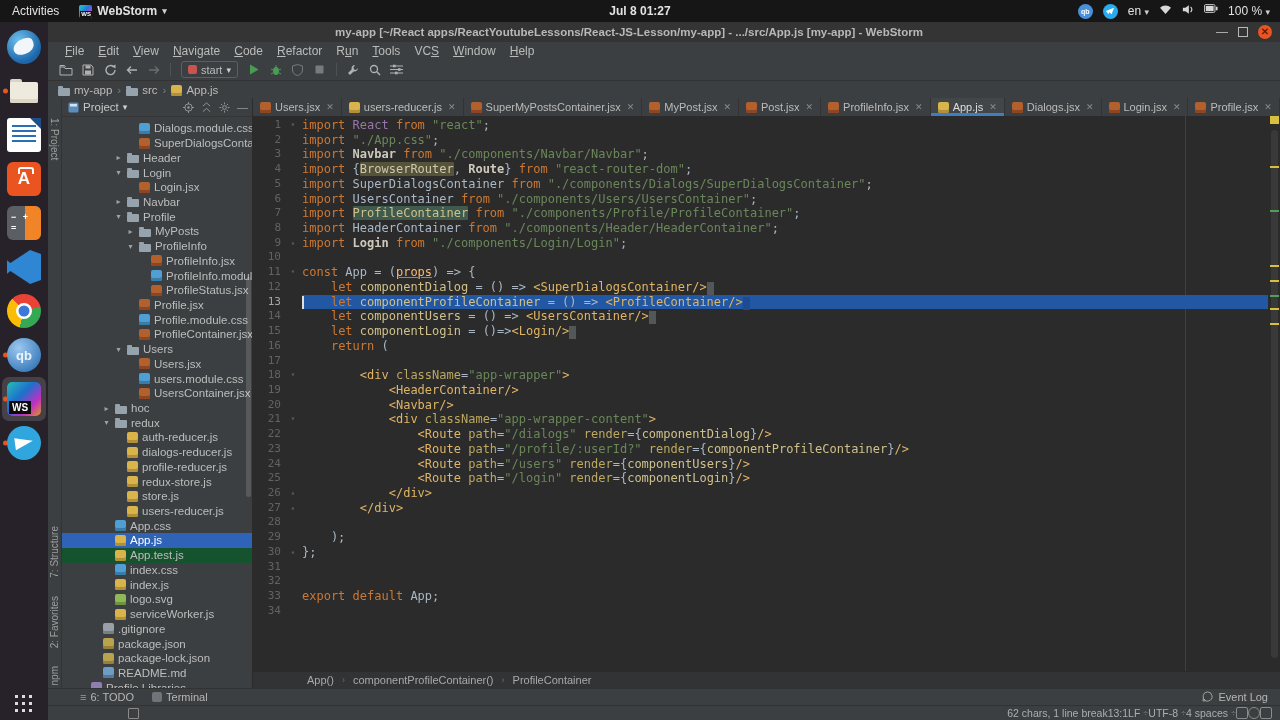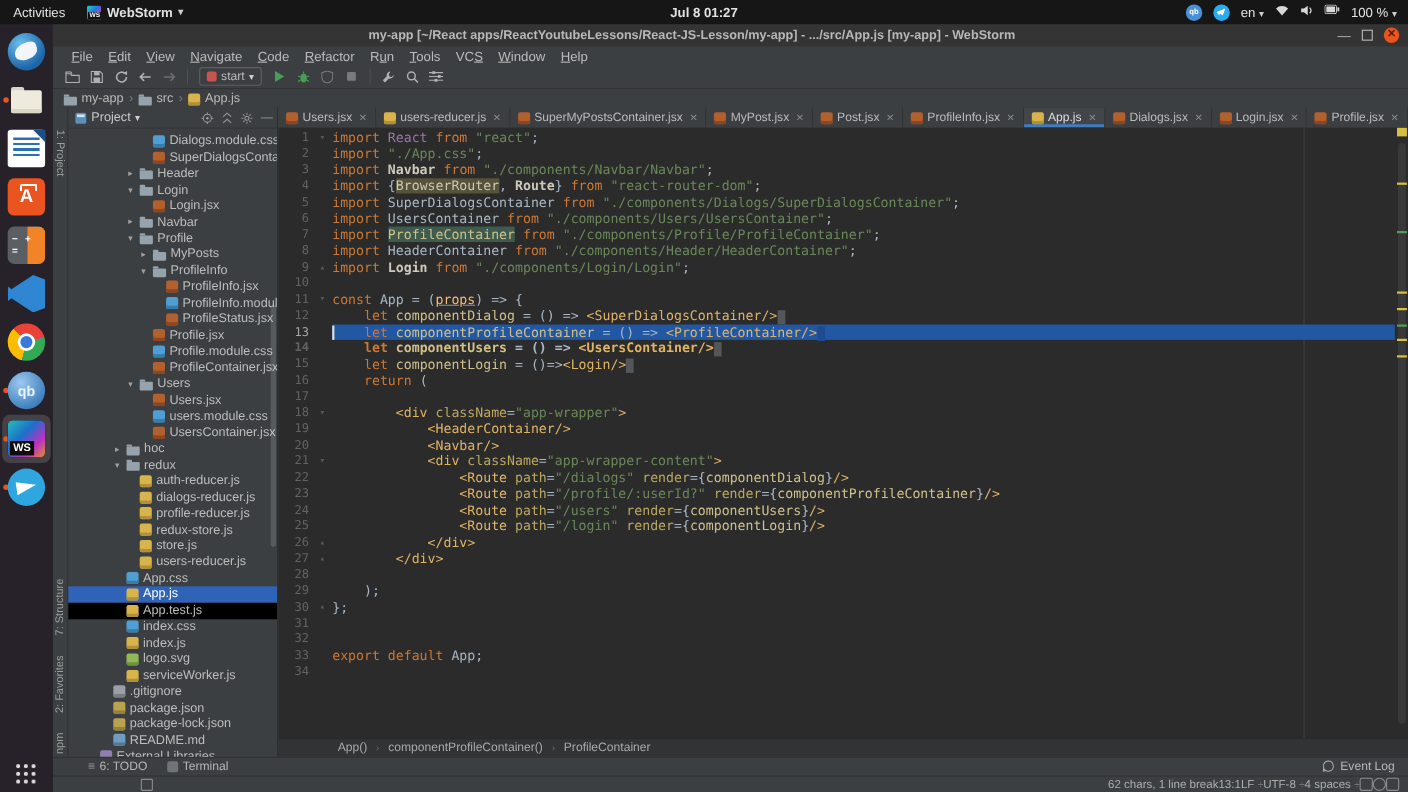--- a/index.html
+++ b/index.html
@@ -97,21 +97,21 @@
   .vlabel{position:absolute;left:0;width:13px;display:flex;align-items:center;gap:3px;white-space:nowrap}
   .vlabel.top{writing-mode:vertical-rl}
   .vlabel.bot{writing-mode:vertical-rl;transform:rotate(180deg)}
   .project{width:190px;background:#3c3f41;border-right:1px solid #2b2b2b;display:flex;flex-direction:column;flex:none;min-width:0}
   .pheader{height:18px;display:flex;align-items:center;gap:4px;padding:0 4px 0 6px;font-size:11.5px;color:#c7c7c7;border-bottom:1px solid #353535}
   .pheader .phico{margin-left:auto;display:flex;gap:7px;color:#9a9a9a;align-items:center}
   .ptree{flex:1;overflow:hidden;position:relative;font-size:11.5px;color:#bdbdbd;padding-top:4px}
   .trow{height:14.72px;display:flex;align-items:center;gap:4px;white-space:nowrap;overflow:hidden}
   .trow .arr{width:9px;font-size:8px;color:#9da2a6;flex:none;text-align:center}
   .trow.selblue{background:#2e63b8;color:#fff}
-  .trow.selgreen{background:#000000}
+  .trow.selgreen{background:#14532d}
   .ptree .scrollb{position:absolute;right:1px;top:160px;width:5px;height:220px;background:rgba(255,255,255,.14);border-radius:3px}
   
   .editorcol{flex:1;display:flex;flex-direction:column;min-width:0}
   .tabbar{height:18px;background:#3c3f41;display:flex;font-size:11px;color:#bbb;overflow:hidden}
   .tab{display:flex;align-items:center;gap:4px;padding:0 7px;border-right:1px solid #333;position:relative}
   .tab .x{color:#8a8a8a;font-size:9px;margin-left:2px}
   .tab.active{background:#424649;color:#ddd;box-shadow:inset 0 -3px 0 #3f7cc1}
   .editor{flex:1;background:#2b2b2b;position:relative;overflow:hidden;
           font-family:"DejaVu Sans Mono","Liberation Mono",monospace;font-size:12px;line-height:14.72px}
   .codewrap{position:absolute;inset:2px 12px 0 0}
@@ -595,21 +595,21 @@
             <span>package-lock.json</span>
           </span>
           <span class="trow" style="padding-left: 28px;">
             <span class="arr"></span>
             <span class="fico md"></span>
             <span>README.md</span>
           </span>
           <span class="trow" style="padding-left: 16px;">
             <span class="arr"></span>
             <span class="fico lib"></span>
-            <span>External Libraries</span>
+            <span>Profile Libraries</span>
           </span>
         </div>
     </div>
 
     <div class="editorcol">
       <div class="tabbar">
           <span class="tab">
             <span class="fico jsx"></span>
             <span>Users.jsx</span>
             <span class="x">✕</span>
@@ -721,21 +721,21 @@
             <span class="cline" style="display: flex;">
               <span class="ln">12</span>
               <span class="fold"></span>
               <span class="ct"><span class="pl">    </span><span class="kw">let </span><span class="vn">componentDialog</span><span class="pl"> = () =&gt; </span><span class="tag">&lt;SuperDialogsContainer/&gt;</span><span class="blk"> </span></span>
             </span>
             <span class="cline sel" style="display: flex;">
               <span class="ln">13</span>
               <span class="fold"></span>
               <span class="ct"><span class="pl">    </span><span class="kw">let </span><span class="vn">componentProfileContainer</span><span class="pl"> = () =&gt; </span><span class="tag">&lt;ProfileContainer/&gt;</span><span class="blkb"> </span></span>
             </span>
-            <span class="cline" style="display: flex; font-weight: bold;">
+            <span class="cline" style="display: flex;">
               <span class="ln">14</span>
               <span class="fold"></span>
               <span class="ct"><span class="pl">    </span><span class="kw">let </span><span class="vn">componentUsers</span><span class="pl"> = () =&gt; </span><span class="tag">&lt;UsersContainer/&gt;</span><span class="blk"> </span></span>
             </span>
             <span class="cline" style="display: flex;">
               <span class="ln">15</span>
               <span class="fold"></span>
               <span class="ct"><span class="pl">    </span><span class="kw">let </span><span class="vn">componentLogin</span><span class="pl"> = ()=&gt;</span><span class="tag">&lt;Login/&gt;</span><span class="blk"> </span></span>
             </span>
             <span class="cline" style="display: flex;">

